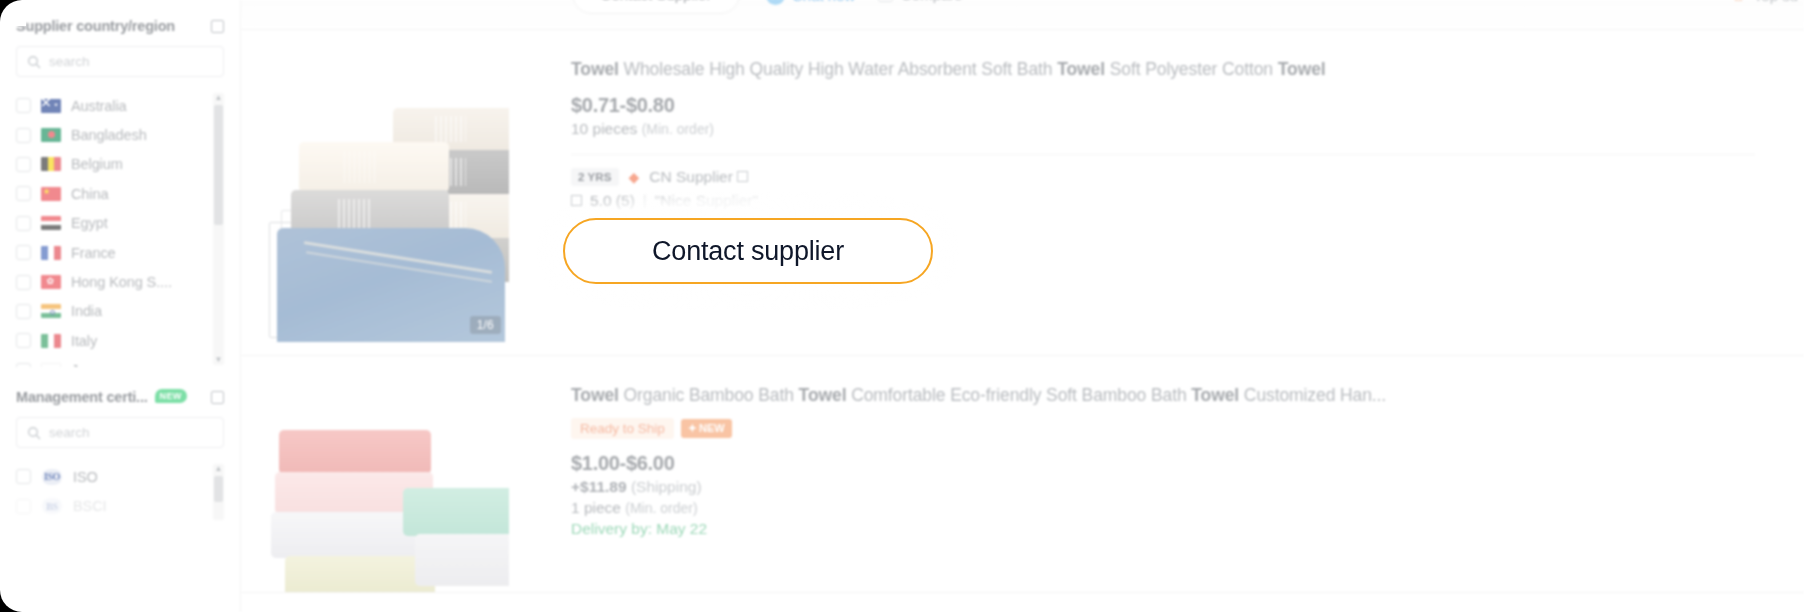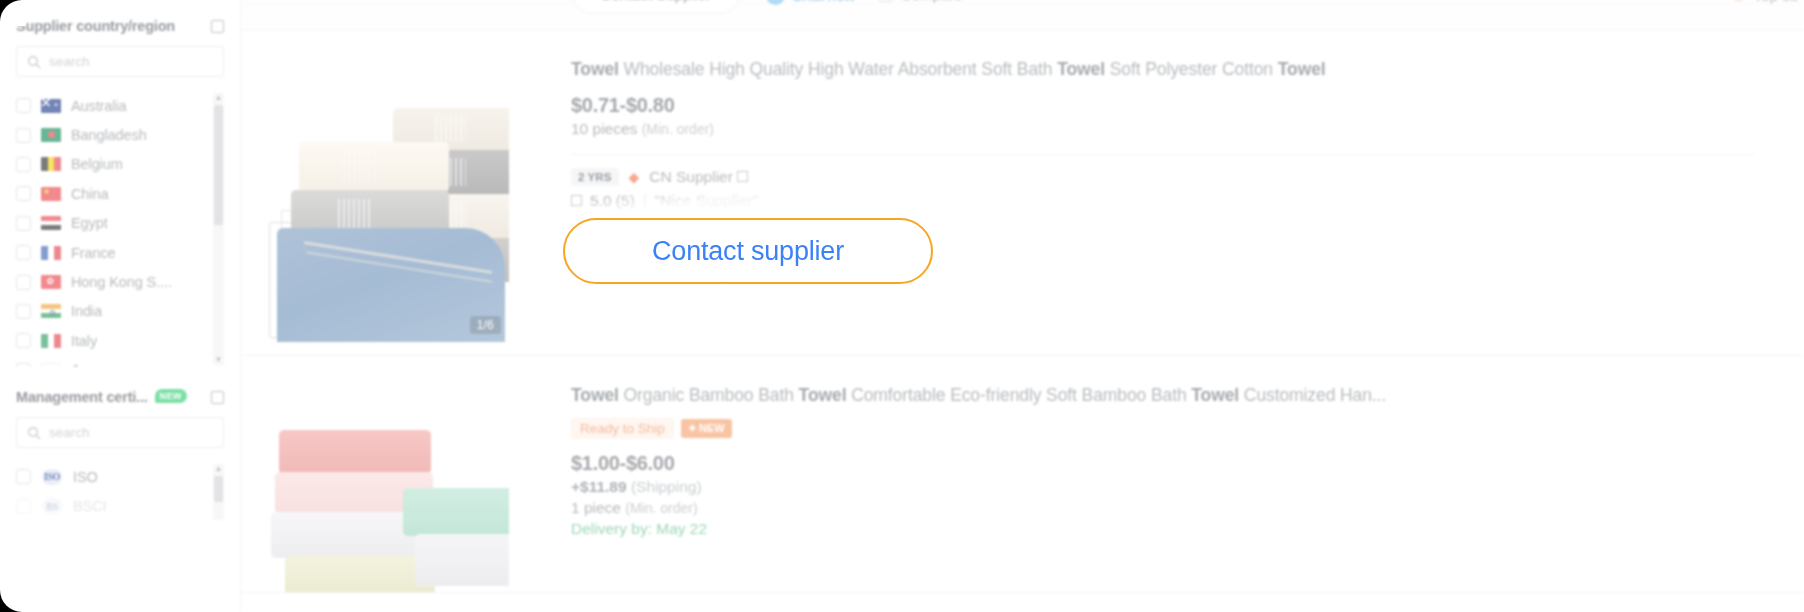--- a/index.html
+++ b/index.html
@@ -592,19 +592,19 @@
           <div class="delivery">Delivery by: May 22</div>
         </div>
       </article>
 
     </section>
   </div>
 
   <div class="spotlight">
     <div class="glow"></div>
     <div class="hl-button" style="border-color: rgb(246, 166, 35);">
-      <span style="color: #3b82f6;">Contact supplier</span>
+      <span style="color: #0f172a;">Contact supplier</span>
     </div>
   </div>
 
   <div class="corner-mask tl"></div>
   <div class="corner-mask bl"></div>
 </div>
 
 </body></html>

